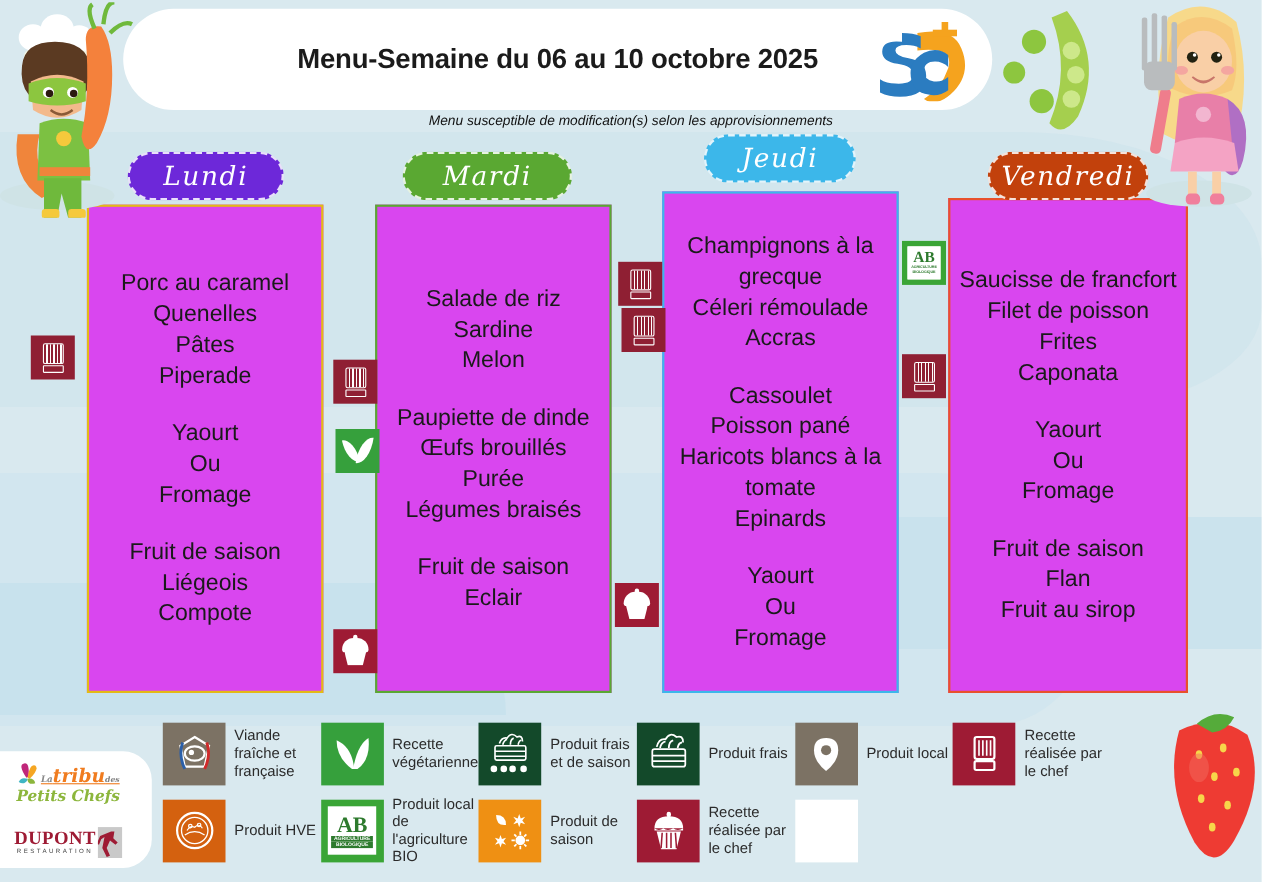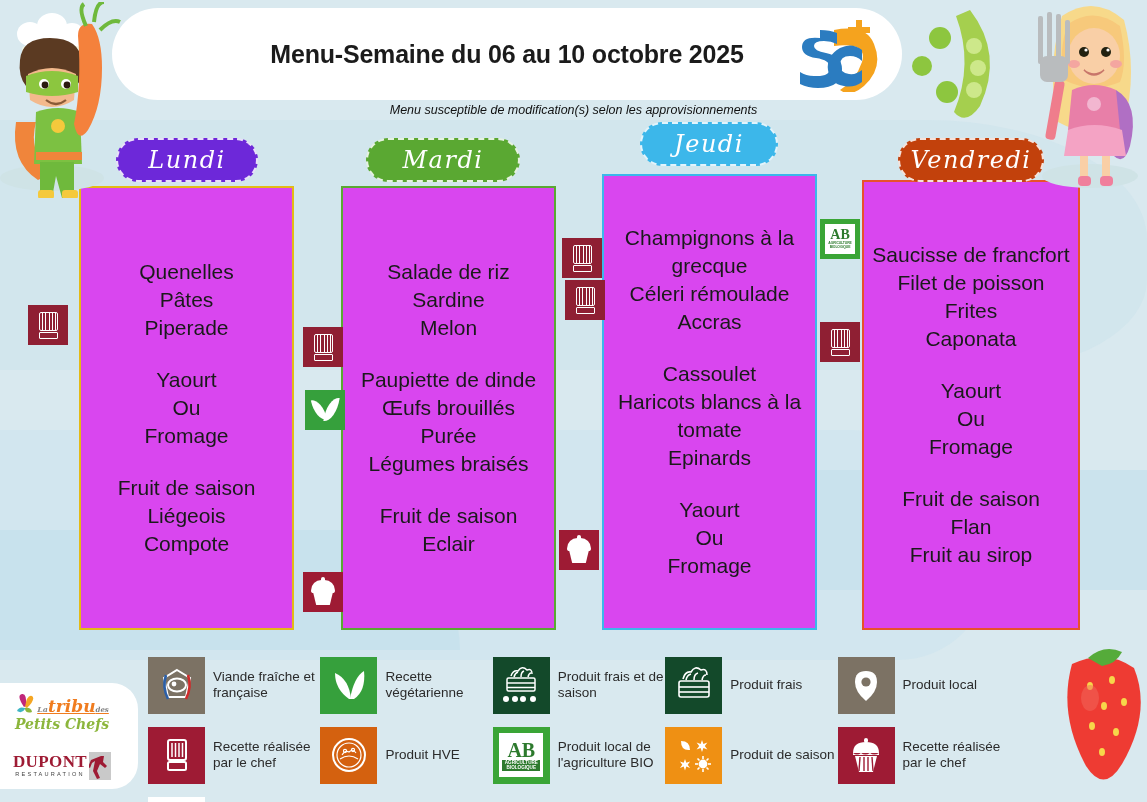--- a/index.html
+++ b/index.html
@@ -138,21 +138,21 @@
   }
   .ab-glyph .abbar {
     font-size: 3.4px; color: #2d7a2d; line-height: 1.15;
     text-align: center; font-weight: bold; letter-spacing: -.1px;
   }
 
   
   .legend {
     position: absolute; left: 148px; top: 650px; width: 862px; height: 140px;
     display: grid;
-    grid-template-columns: repeat(5, 1fr);
+    grid-template-columns: repeat(6, 1fr);
     grid-auto-rows: 70px;
     column-gap: 0px;
     z-index: 7;
   }
   .legend-item { display: flex; align-items: center; gap: 8px; }
   .legend-icon {
     width: 57px; height: 57px; flex: 0 0 57px;
     display: flex; align-items: center; justify-content: center;
   }
   .legend-label {
@@ -318,20 +318,21 @@
   <div class="day-badge" style="left:640px;top:122px;width:138px;background:#3cb7ea;">
     <span>Jeudi</span>
   </div>
   <div class="day-badge" style="left:898px;top:138px;width:146px;background:#c2410c;">
     <span>Vendredi</span>
   </div>
 
   <div class="day-col" style="left:79px;top:186px;width:215px;height:444px;border:2px solid #e3ba16;">
     <div class="menu-text">
       <div class="menu-group">
+        <div>Porc au caramel</div>
         <div>Quenelles</div>
         <div>Pâtes</div>
         <div>Piperade</div>
       </div>
       <div class="menu-group">
         <div>Yaourt</div>
         <div>Ou</div>
         <div>Fromage</div>
       </div>
       <div class="menu-group">
@@ -364,20 +365,21 @@
 
   <div class="day-col" style="left:602px;top:174px;width:215px;height:456px;border:2px solid #3cb7ea;">
     <div class="menu-text">
       <div class="menu-group">
         <div>Champignons à la grecque</div>
         <div>Céleri rémoulade</div>
         <div>Accras</div>
       </div>
       <div class="menu-group">
         <div>Cassoulet</div>
+        <div>Poisson pané</div>
         <div>Haricots blancs à la tomate</div>
         <div>Epinards</div>
       </div>
       <div class="menu-group">
         <div>Yaourt</div>
         <div>Ou</div>
         <div>Fromage</div>
       </div>
     </div>
   </div>

